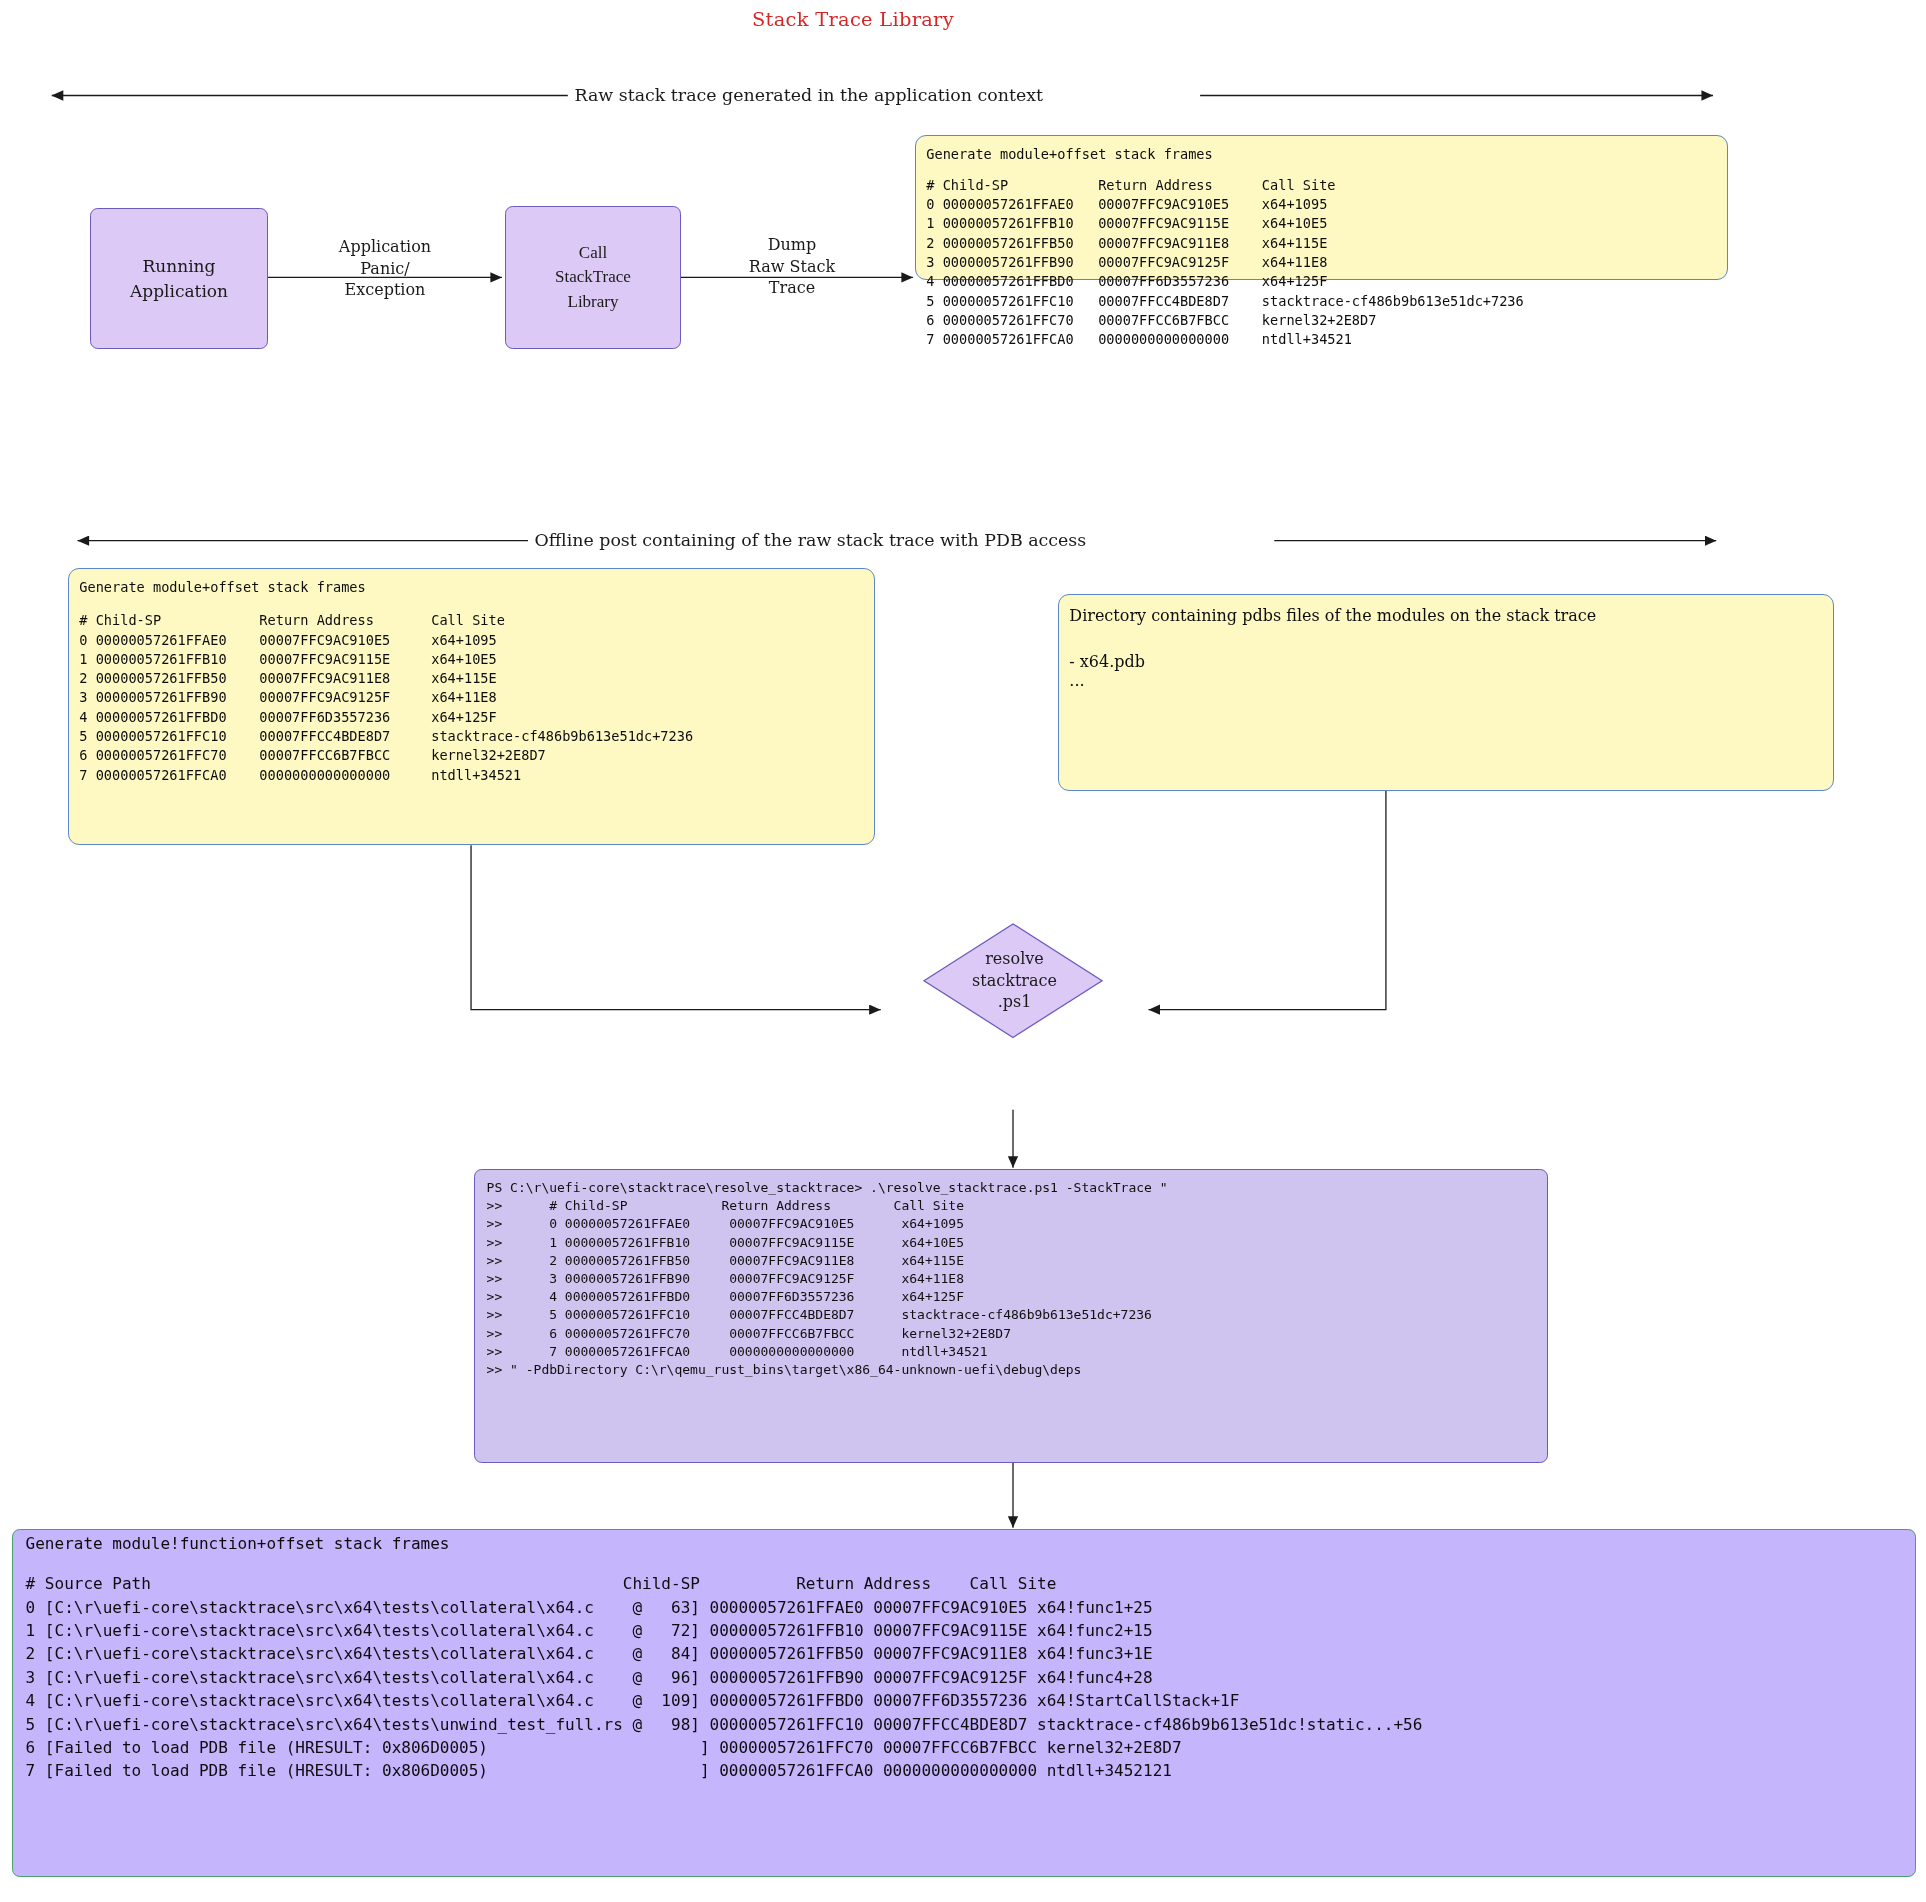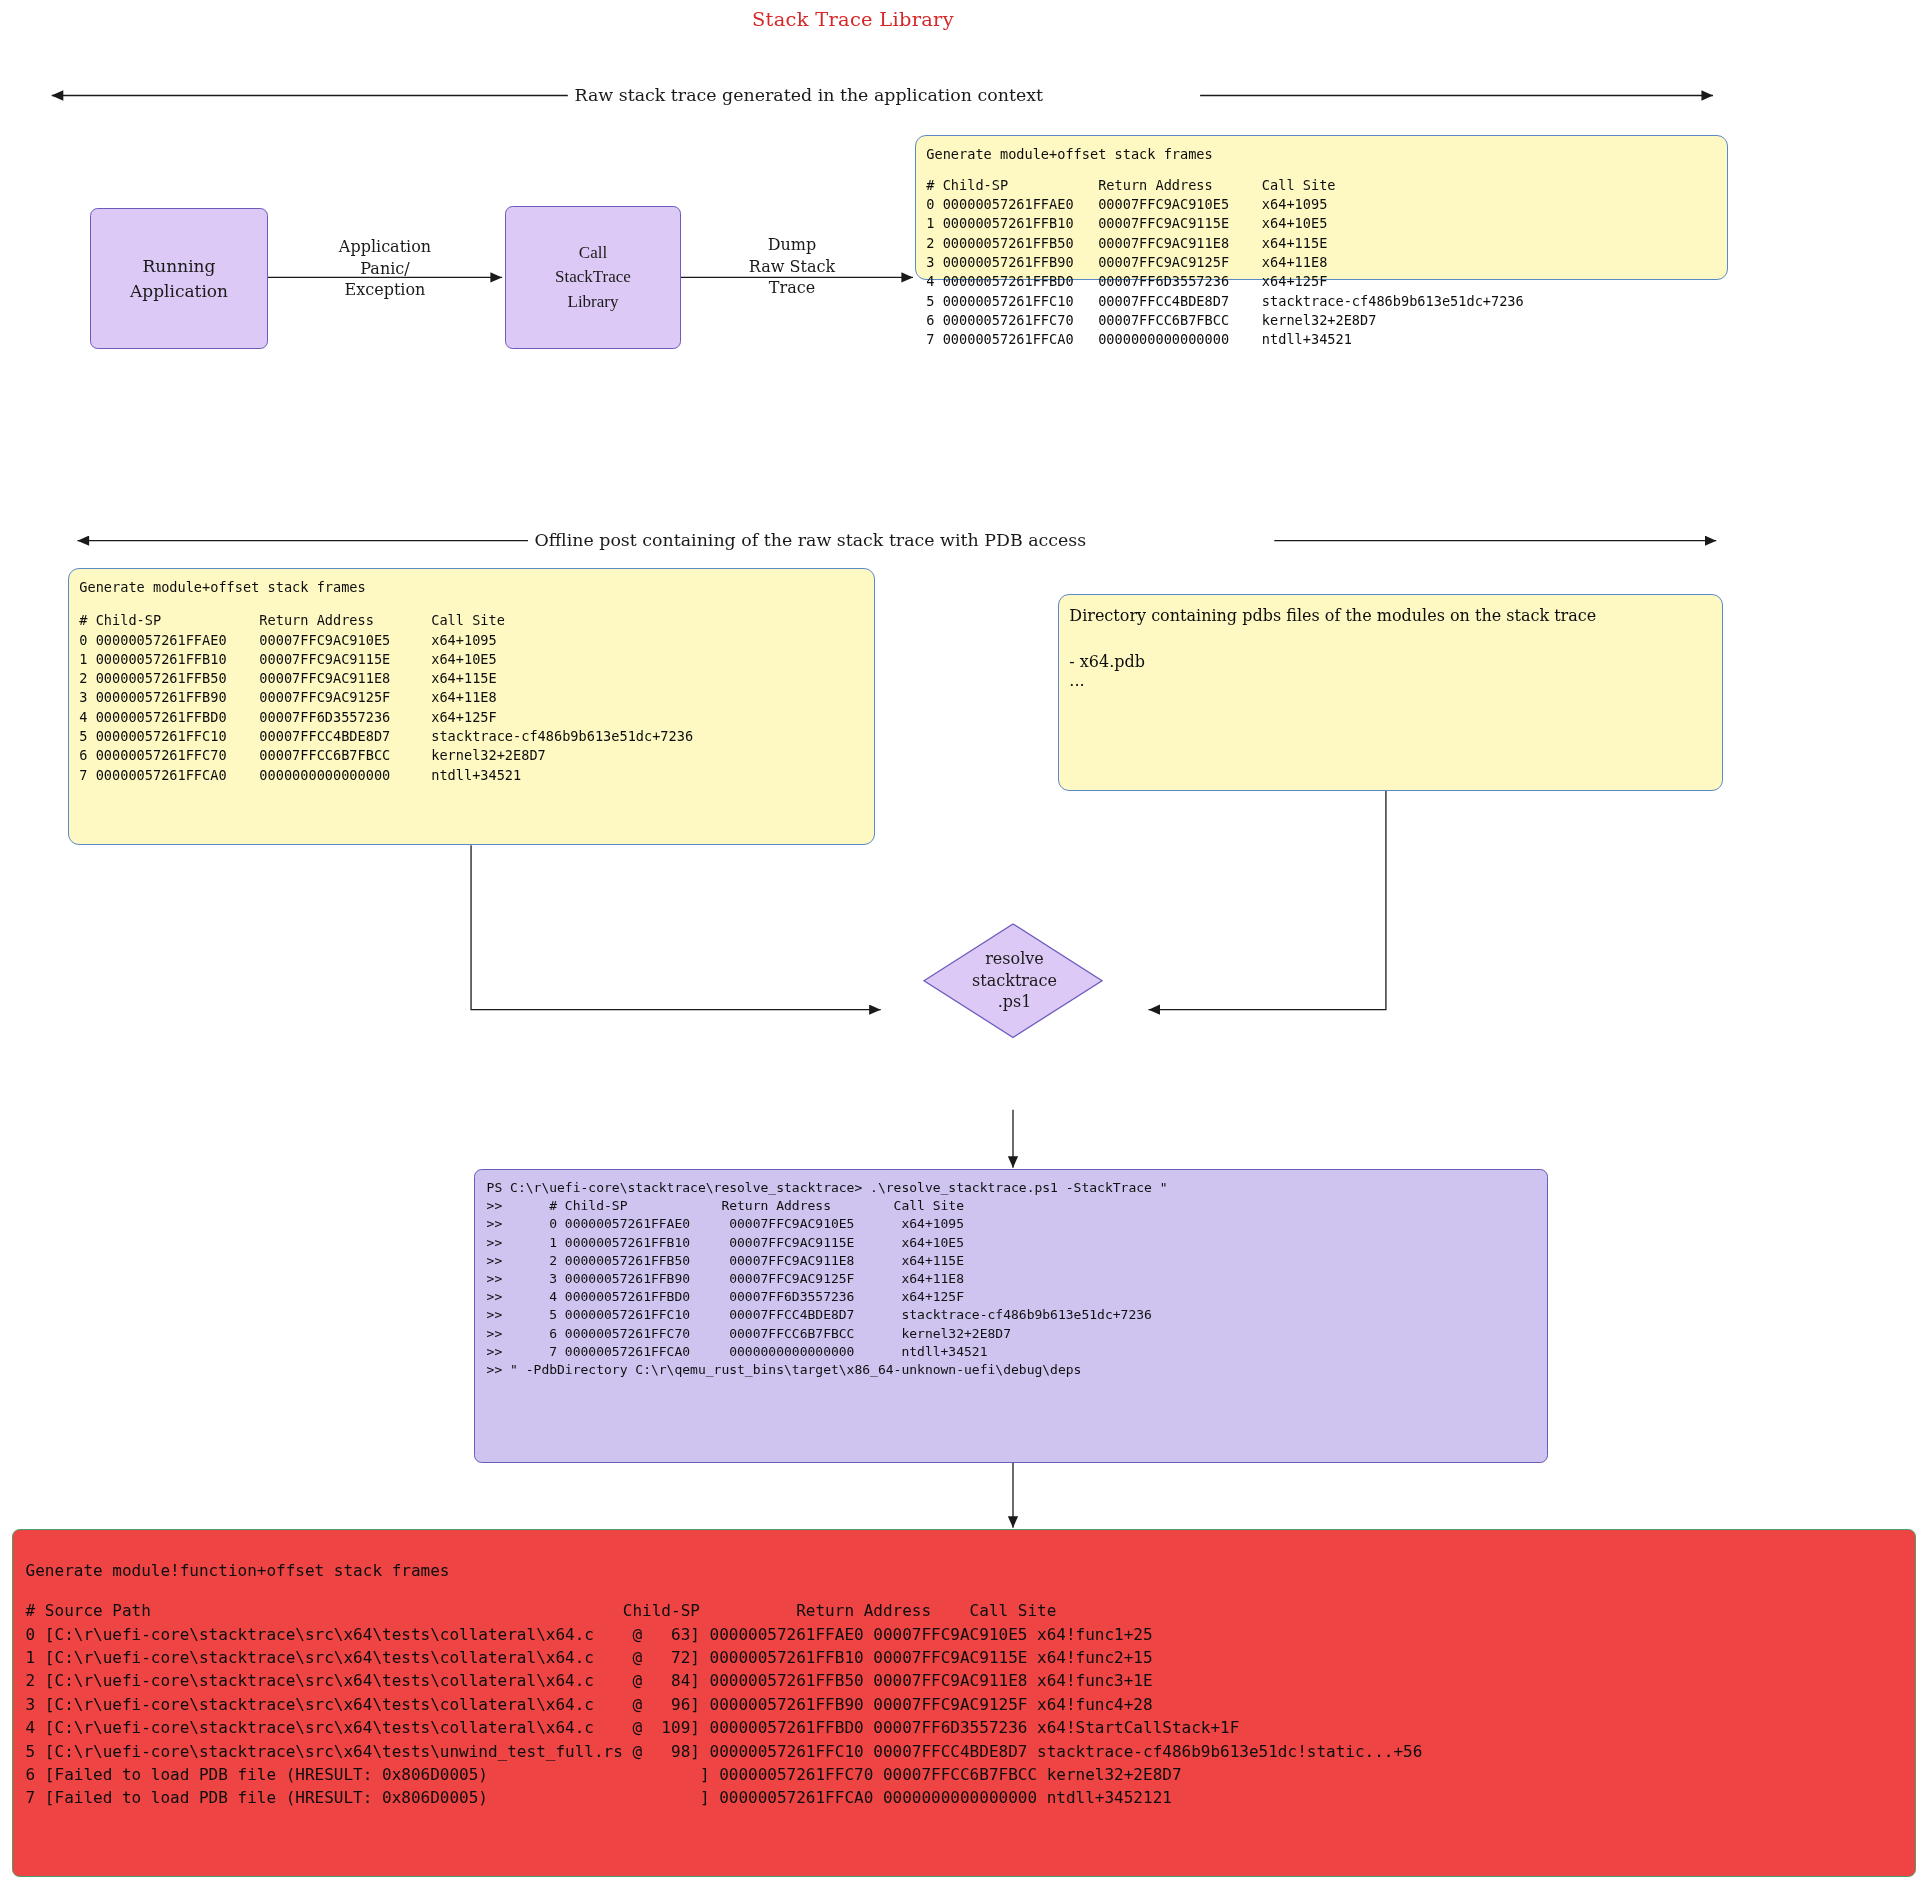--- a/index.html
+++ b/index.html
@@ -69,24 +69,24 @@
     border: 1.3px solid #6b5bbd;
     border-radius: 7.7px;
     background: #cfc3ef;
     color: #101010;
     box-sizing: border-box;
     padding: 9px 11.6px;
   }
   .result-box {
     border: 1.3px solid #4aa06a;
     border-radius: 7.7px;
-    background: #ef4444;
+    background: #c4b5fd;
     color: #0d0d0d;
     box-sizing: border-box;
-    padding: 29px 13px;
+    padding: 2px 13px;
   }
   pre.mono {
     margin: 0;
     font-family: "DejaVu Sans Mono", monospace;
     font-size: 13.6px;
     line-height: 1.42;
     white-space: pre;
     color: inherit;
   }
   pre.mono-sm {
@@ -223,21 +223,21 @@
 0 00000057261FFAE0    00007FFC9AC910E5     x64+1095
 1 00000057261FFB10    00007FFC9AC9115E     x64+10E5
 2 00000057261FFB50    00007FFC9AC911E8     x64+115E
 3 00000057261FFB90    00007FFC9AC9125F     x64+11E8
 4 00000057261FFBD0    00007FF6D3557236     x64+125F
 5 00000057261FFC10    00007FFCC4BDE8D7     stacktrace-cf486b9b613e51dc+7236
 6 00000057261FFC70    00007FFCC6B7FBCC     kernel32+2E8D7
 7 00000057261FFCA0    0000000000000000     ntdll+34521</pre>
   </div>
 
-  <div class="abs note-box" id="pdb-directory-box" style="left:1058px; top:594px; width:665px; height:197px;">
+  <div class="abs note-box" id="pdb-directory-box" style="left:1058px; top:594px; width:776px; height:197px;">
     <div class="serif-note">Directory containing pdbs files of the modules on the stack trace</div>
     <div class="serif-note" style="margin-top:22px;">- x64.pdb</div>
     <div class="serif-note" style="line-height:0.9;">...</div>
   </div>
 
   <div class="abs" id="decision-resolve" style="left:924px; top:916px;">
     <div class="diamond-text" style="white-space:pre;">resolve
 stacktrace
 .ps1</div>
   </div>

